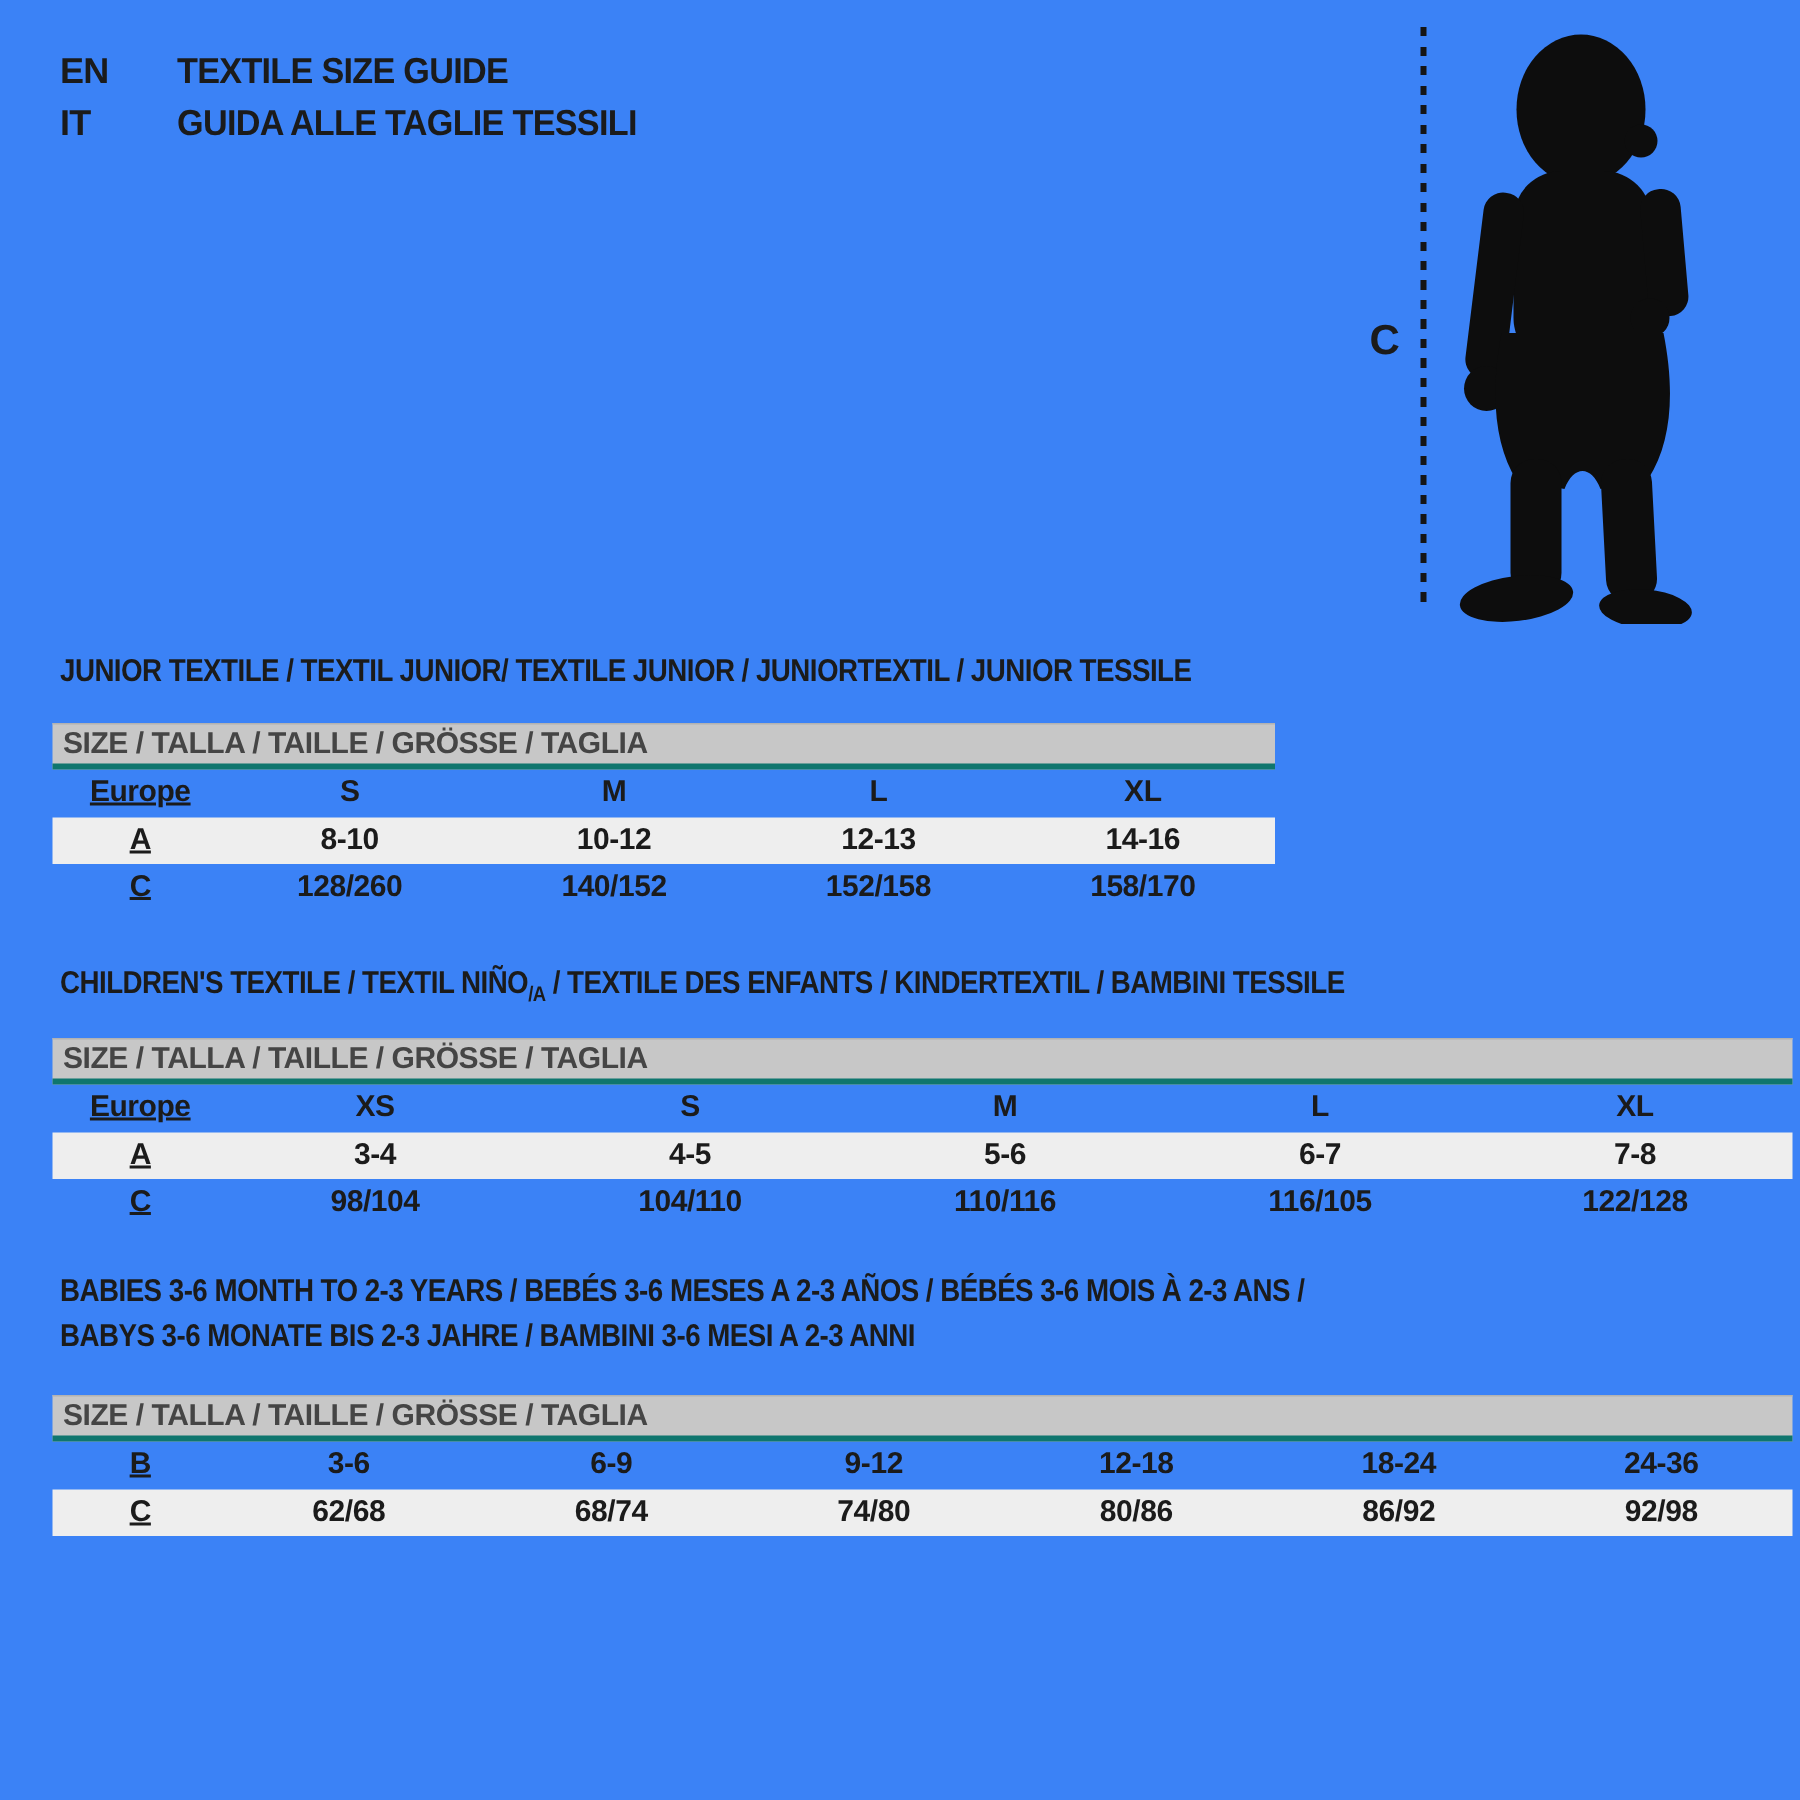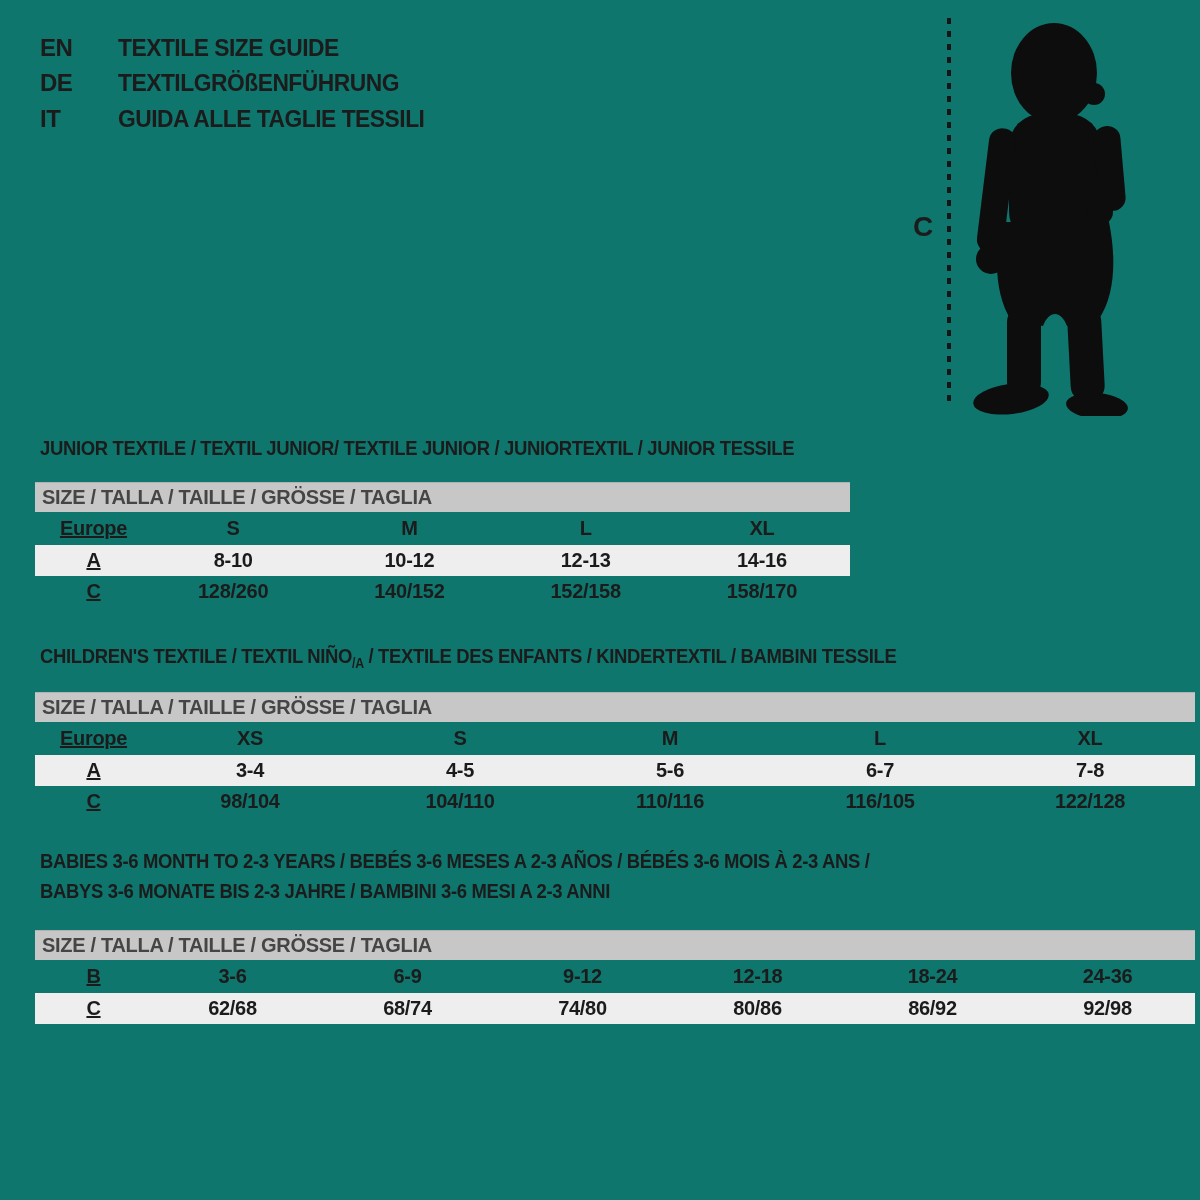--- a/index.html
+++ b/index.html
@@ -4,21 +4,21 @@
 <style>
   html, body {
     margin: 0;
     padding: 0;
     background: #ffffff;
   }
   .page {
     position: relative;
     width: 1200px;
     height: 1200px;
-    background: #0f766e;
+    background: #3b82f6;
     font-family: "Liberation Sans", sans-serif;
     color: #1b1b1b;
     overflow: hidden;
   }
 
   
   .langs {
     position: absolute;
     left: 40px;
     top: 30px;
@@ -92,21 +92,21 @@
   
   .tbl {
     position: absolute;
     left: 35px;
   }
   .thead {
     height: 31px;
     box-sizing: border-box;
     background: #c7c7c7;
     border-top: 1px solid #b2b2b2;
-    border-bottom: 1px solid #0f766e;
+    border-bottom: 4px solid #0f766e;
     display: flex;
     align-items: center;
     padding-left: 7px;
     font-size: 20px;
     font-weight: bold;
     color: #454545;
     letter-spacing: -0.3px;
   }
   .trow {
     display: grid;
@@ -150,24 +150,20 @@
 </style>
 </head>
 <body>
 
 <div class="page">
 
   <div class="langs">
     <div class="lang-row">
       <span class="lang-code">EN</span>
       <span class="lang-title">TEXTILE SIZE GUIDE</span>
-    </div>
-    <div class="lang-row">
-      <span class="lang-code">DE</span>
-      <span class="lang-title">TEXTILGRÖßENFÜHRUNG</span>
     </div>
     <div class="lang-row">
       <span class="lang-code">IT</span>
       <span class="lang-title">GUIDA ALLE TAGLIE TESSILI</span>
     </div>
   </div>
 
   <span class="measure-label">C</span>
   <div class="measure-line"></div>
   <svg class="baby-svg" viewBox="0 0 170 400" xmlns="http://www.w3.org/2000/svg">

